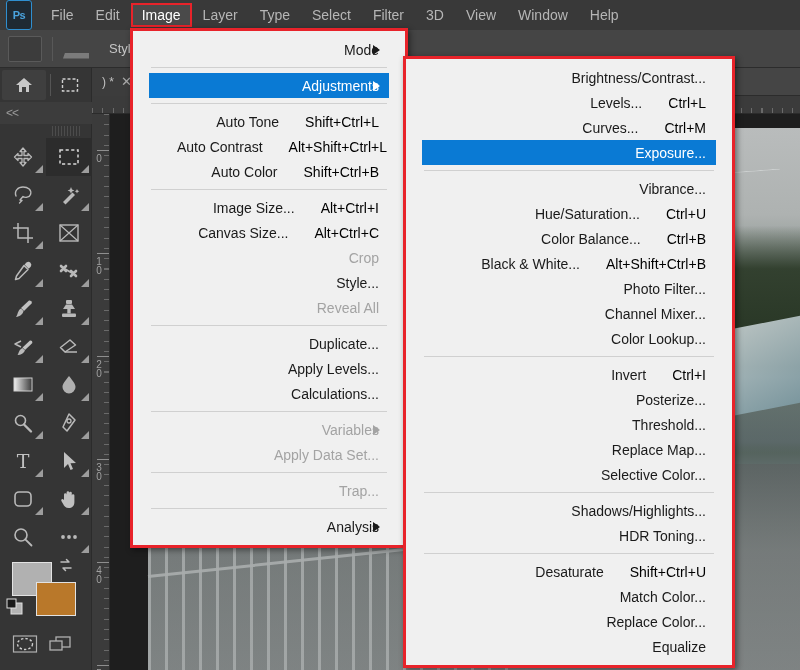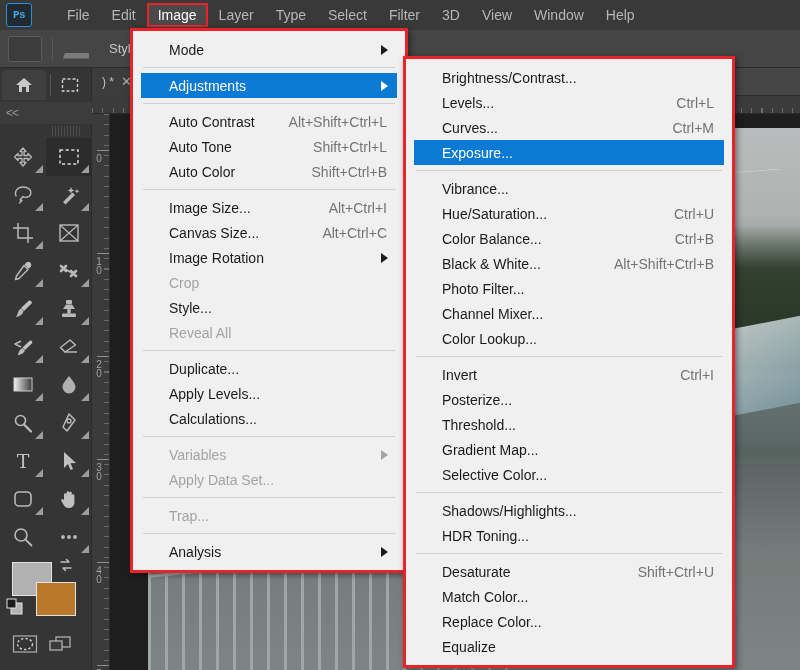--- a/index.html
+++ b/index.html
@@ -12,26 +12,25 @@
 
   
   #app { position:absolute; inset:0; background:#333333; }
 
   
   #menubar {
     position:absolute; left:0; top:0; width:800px; height:30px;
     background:#393939; display:flex; align-items:center;
   }
   #ps-logo {
-    width:26px; height:24px; margin-left:6px; margin-right:24px;
+    width:26px; height:30px; margin-left:6px; margin-right:8px;
     border:1px solid #2f8fd0; border-radius:3px; background:#1f2a33;
     color:#4aa3de; font-size:11px; font-weight:bold;
     display:flex; align-items:center; justify-content:center;
     letter-spacing:-0.5px;
-    font-family:Liberation Mono, monospace;
   }
   .menu-item {
     color:#b6b6b6; font-size:14px; padding:4px 11px; white-space:nowrap;
   }
   .menu-item.open { color:#ffffff; }
 
   
   #optionsbar {
     position:absolute; left:0; top:30px; width:800px; height:38px;
     background:#454545; display:flex; align-items:center;
@@ -226,27 +225,27 @@
 
   
   .menu {
     position:absolute; background:#f0f0f0;
     border:3px solid #e8232a;
     font-size:14px; color:#1a1a1a; z-index:50;
     box-shadow:2px 2px 6px rgba(0,0,0,.45);
   }
   #image-menu  { left:130px; top:28px;  width:278px; }
   #adjust-menu { left:403px; top:56px;  width:332px; }
-  .menu-list { padding:6px 8px; }
+  .menu-list { padding:6px 16px;text-align:right; }
   .mi {
     height:25px; display:flex; align-items:center;
     padding:0 10px 0 28px; position:relative; white-space:nowrap;
   }
   .mi .label { flex:1; }
-  .mi .accel { color:#737373; margin-left:26px; }
+  .mi .accel { color:#000000; margin-left:26px; }
   .mi.disabled .label, .mi.disabled .accel { color:#a3a3a3; }
   .mi.highlight { background:#0a7ad4; }
   .mi.highlight .label, .mi.highlight .accel { color:#ffffff; }
   .mi .arrow {
     position:absolute; right:9px; width:0;height:0;
     border-top:5px solid transparent; border-bottom:5px solid transparent;
     border-left:7px solid #1a1a1a;
   }
   .mi.highlight .arrow { border-left-color:#ffffff; }
   .mi.disabled .arrow { border-left-color:#a3a3a3; }
@@ -561,43 +560,39 @@
           <span class="label">Mode</span>
           <span class="arrow"></span>
         </div>
         <div class="sep"></div>
         <div class="mi highlight">
           <span class="label">Adjustments</span>
           <span class="arrow"></span>
         </div>
         <div class="sep"></div>
         <div class="mi">
+          <span class="label">Auto Tone</span>
+          <span class="accel">Shift+Ctrl+L</span>
+        </div>
+        <div class="mi">
           <span class="label">Auto Contrast</span>
           <span class="accel">Alt+Shift+Ctrl+L</span>
         </div>
         <div class="mi">
-          <span class="label">Auto Tone</span>
-          <span class="accel">Shift+Ctrl+L</span>
-        </div>
-        <div class="mi">
           <span class="label">Auto Color</span>
           <span class="accel">Shift+Ctrl+B</span>
         </div>
         <div class="sep"></div>
         <div class="mi">
           <span class="label">Image Size...</span>
           <span class="accel">Alt+Ctrl+I</span>
         </div>
         <div class="mi">
           <span class="label">Canvas Size...</span>
           <span class="accel">Alt+Ctrl+C</span>
-        </div>
-        <div class="mi">
-          <span class="label">Image Rotation</span>
-          <span class="arrow"></span>
         </div>
         <div class="mi disabled">
           <span class="label">Crop</span>
         </div>
         <div class="mi">
           <span class="label">Style...</span>
         </div>
         <div class="mi disabled">
           <span class="label">Reveal All</span>
         </div>
@@ -677,21 +672,21 @@
           <span class="label">Invert</span>
           <span class="accel">Ctrl+I</span>
         </div>
         <div class="mi">
           <span class="label">Posterize...</span>
         </div>
         <div class="mi">
           <span class="label">Threshold...</span>
         </div>
         <div class="mi">
-          <span class="label">Gradient Map...</span>
+          <span class="label">Replace Map...</span>
         </div>
         <div class="mi">
           <span class="label">Selective Color...</span>
         </div>
         <div class="sep"></div>
         <div class="mi">
           <span class="label">Shadows/Highlights...</span>
         </div>
         <div class="mi">
           <span class="label">HDR Toning...</span>

